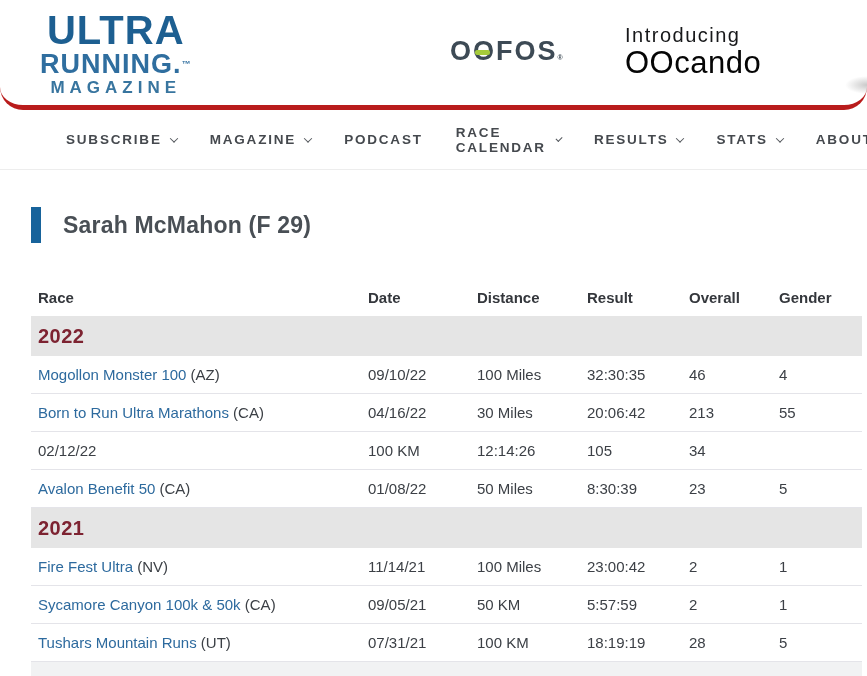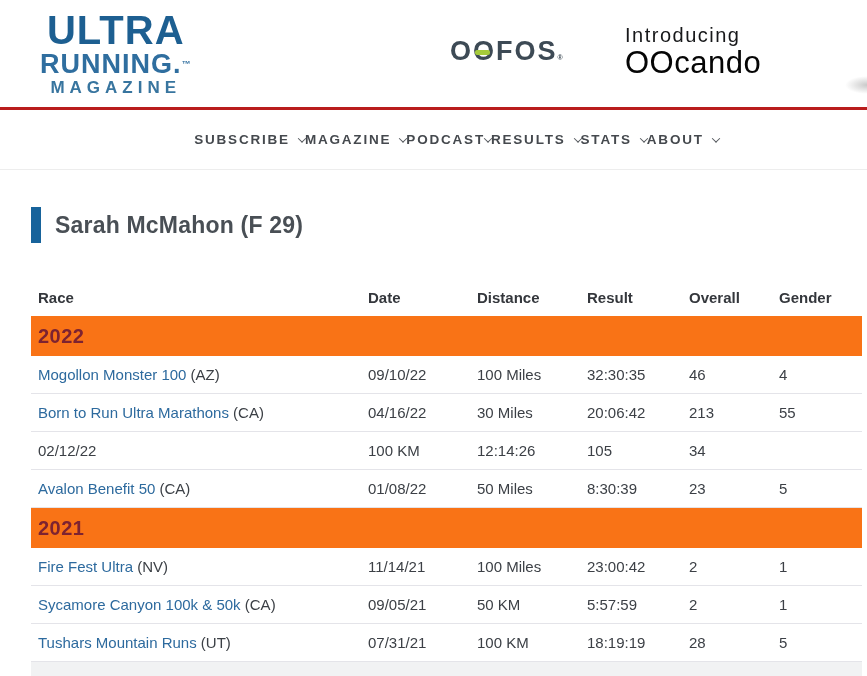--- a/index.html
+++ b/index.html
@@ -1,60 +1,60 @@
 <!DOCTYPE html>
 <html><head>
 <meta charset="utf-8">
 <style>
   * { margin: 0; padding: 0; box-sizing: border-box; }
   html, body { width: 867px; height: 676px; overflow: hidden; background: #fff;
     font-family: "Liberation Sans", sans-serif; }
 
   
   .site-header { position: relative; width: 867px; height: 110px; background: #fff;
-    border-bottom: 3px solid #b91c1c; }
+    border-bottom: 5px solid #b91c1c; border-radius: 23px; }
   .logo { position: absolute; left: 40px; top: 10px; text-align: center; cursor: pointer; }
   .logo-line1 { font-size: 40px; font-weight: 800; color: #1d5f91; letter-spacing: 1px; line-height: 1.0; }
   .logo-line2 { font-size: 27px; font-weight: 600; color: #2f6e9f; letter-spacing: 1px; line-height: 1.05; }
   .logo-tm { font-size: 9px; vertical-align: 6px; color: #2f6e9f; }
   .logo-line3 { font-size: 17px; font-weight: 600; color: #38759f; letter-spacing: 5px; line-height: 1.2; }
 
   .ad-banner { position: absolute; left: 440px; top: 0; width: 427px; height: 110px; cursor: pointer; }
   .oofos { position: absolute; left: 10px; top: 36px; font-size: 27px; font-weight: 800;
     color: #3d4a55; letter-spacing: 2px; }
   .oofos-dash { position: absolute; left: 25px; top: 14px; width: 15px; height: 5px;
     background: #a6cb3b; border-radius: 2px; }
   .oofos-reg { font-size: 7px; vertical-align: 0px; letter-spacing: 0; }
   .ad-text { position: absolute; left: 185px; top: 24px; }
   .ad-intro { font-size: 20px; color: #17181a; letter-spacing: 1.5px; font-weight: 400; }
   .ad-product { font-size: 31px; font-weight: 400; color: #050505; letter-spacing: 0.5px; line-height: 1.05; }
   .ad-smudge { position: absolute; right: 0; top: 76px; width: 22px; height: 18px;
     background: radial-gradient(ellipse at right center, #c9c9c9 0%, rgba(201,201,201,0) 70%); }
 
   
-  .main-nav { display: flex; align-items: center; height: 60px; padding-left: 46px;
-    background: #fff; border-bottom: 1px solid #ededed; justify-content: center; }
+  .main-nav { display: flex; align-items: center; height: 60px; padding-left: 66px;
+    gap: 33px; background: #fff; border-bottom: 1px solid #ededed; }
   .nav-item { display: flex; align-items: center; gap: 9px; cursor: pointer;
     font-size: 13.5px; font-weight: 700; letter-spacing: 1.8px; color: #45494e; }
   .chev { width: 6px; height: 6px; border-right: 1.6px solid #53575c;
     border-bottom: 1.6px solid #53575c; transform: rotate(45deg) translate(-1px,-1px); }
 
   
-  .page-head { display: flex; align-items: center; margin: 37px 0 0 31px; height: 36px; }
+  .page-head { display: flex; align-items: center; margin: 37px 0 0 31px; height: 36px; gap: 8px; }
   .accent-bar { width: 10px; height: 36px; background: #17639b; }
   .page-title { margin-left: 14px; font-size: 23px; font-weight: 700; color: #494f55;
     letter-spacing: 0.2px; }
 
   
   .results { margin: 0 5px 0 31px; padding-top: 36px; }
   .trow { display: grid; grid-template-columns: 337px 109px 110px 102px 90px 1fr;
     align-items: center; }
   .thead { height: 37px; font-size: 15px; font-weight: 700; color: #34373c; }
   .thead > div:first-child, .year-band, .drow > div:first-child { padding-left: 7px; }
-  .year-band { height: 40px; background: #f97316; display: flex; align-items: center; }
+  .year-band { height: 40px; background: #e5e5e5; display: flex; align-items: center; }
   .year-label { font-size: 20px; font-weight: 800; color: #7d2331; letter-spacing: 0.5px; }
   .drow { height: 38px; border-bottom: 1px solid #e4e4e9; font-size: 15px; color: #3c4046; }
   .race-link { color: #2d6a9e; text-decoration: none; cursor: pointer; }
   .race-state { color: #3c4046; }
   .next-band { height: 40px; background: #f1f2f3; }
 </style>
 </head>
 <body>
 
 <header class="site-header">
@@ -86,20 +86,21 @@
     <span class="nav-label">MAGAZINE</span>
     <span class="chev"></span>
   </div>
 
   <div class="nav-item">
     <span class="nav-label">PODCAST</span>
 
   </div>
 
   <div class="nav-item">
+    <span class="nav-label">RACE CALENDAR</span>
     <span class="chev"></span>
   </div>
 
   <div class="nav-item">
     <span class="nav-label">RESULTS</span>
     <span class="chev"></span>
   </div>
 
   <div class="nav-item">
     <span class="nav-label">STATS</span>

